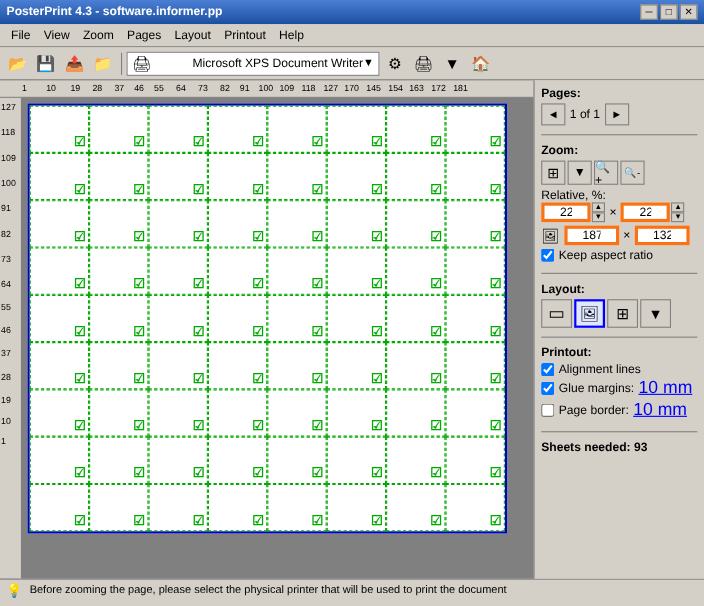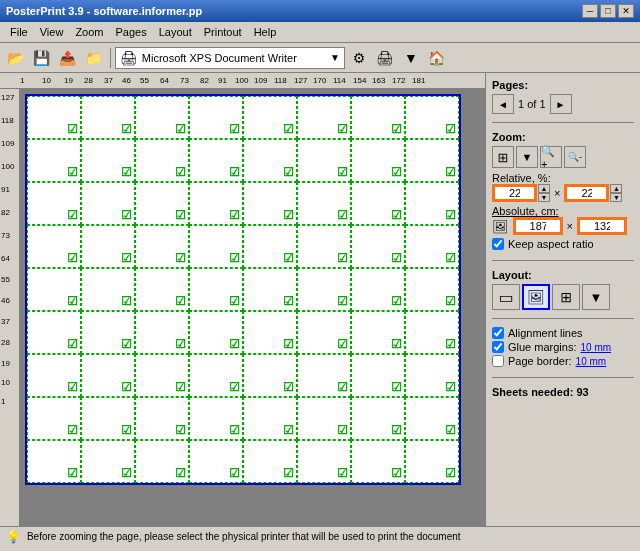--- a/index.html
+++ b/index.html
@@ -88,20 +88,21 @@
       flex: 1;
       max-width: 230px;
     }
     .printer-icon {
       font-size: 14px;
       margin-right: 4px;
     }
     .printer-name {
       font-size: 11px;
       flex: 1;
+      text-align: right;
     }
     .printer-dropdown {
       font-size: 10px;
       cursor: pointer;
     }
     .main-content {
       display: flex;
       height: calc(551px - 22px - 26px - 30px - 20px);
     }
     .canvas-area {
@@ -284,21 +285,21 @@
       font-size: 13px;
     }
     .layout-btn.active {
       border: 2px solid #0000ff;
       background: #e0e8ff;
     }
     .link-text {
       color: #0000ff;
       text-decoration: underline;
       cursor: pointer;
-      font-size: 10px;
+      font-size: 16px;
     }
     .status-bar {
       height: 20px;
       background: #d4d0c8;
       border-top: 1px solid #808080;
       display: flex;
       align-items: center;
       padding: 0 6px;
       gap: 6px;
       font-size: 10px;
@@ -315,21 +316,21 @@
     .sep-line {
       border: none;
       border-top: 1px solid #808080;
       margin: 2px 0;
     }
   </style>
 </head>
 <body>
 
 <div class="title-bar">
-  <span class="title-bar-text">PosterPrint 3.9 - software.informer.pp</span>
+  <span class="title-bar-text">PosterPrint 4.3 - software.informer.pp</span>
   <div class="title-bar-controls">
     <div class="title-btn">─</div>
     <div class="title-btn">□</div>
     <div class="title-btn">✕</div>
   </div>
 </div>
 
 <div class="menu-bar">
   <span class="menu-item">File</span>
   <span class="menu-item">View</span>
@@ -371,21 +372,21 @@
       <span style="position:absolute;left:140px;font-size:8px;">55</span>
       <span style="position:absolute;left:160px;font-size:8px;">64</span>
       <span style="position:absolute;left:180px;font-size:8px;">73</span>
       <span style="position:absolute;left:200px;font-size:8px;">82</span>
       <span style="position:absolute;left:218px;font-size:8px;">91</span>
       <span style="position:absolute;left:235px;font-size:8px;">100</span>
       <span style="position:absolute;left:254px;font-size:8px;">109</span>
       <span style="position:absolute;left:274px;font-size:8px;">118</span>
       <span style="position:absolute;left:294px;font-size:8px;">127</span>
       <span style="position:absolute;left:313px;font-size:8px;">170</span>
-      <span style="position:absolute;left:333px;font-size:8px;">114</span>
+      <span style="position:absolute;left:333px;font-size:8px;">145</span>
       <span style="position:absolute;left:353px;font-size:8px;">154</span>
       <span style="position:absolute;left:372px;font-size:8px;">163</span>
       <span style="position:absolute;left:392px;font-size:8px;">172</span>
       <span style="position:absolute;left:412px;font-size:8px;">181</span>
     </div>
 
     <div class="ruler-left">
       <span style="font-size:8px;padding:2px 1px;writing-mode:horizontal-tb;margin-top:2px;">127</span>
       <span style="font-size:8px;padding:2px 1px;margin-top:10px;">118</span>
       <span style="font-size:8px;padding:2px 1px;margin-top:10px;">109</span>
@@ -658,23 +659,20 @@
         </div>
         <span>×</span>
         <div class="spin-wrapper">
           <input class="number-input" type="text" value="223" style="">
           <div class="spin-btns">
             <div class="spin-btn">▲</div>
             <div class="spin-btn">▼</div>
           </div>
         </div>
       </div>
-      <div class="input-label">
-        <span style="text-decoration:underline;">Absolute, cm:</span>
-      </div>
       <div class="input-row">
         <span style="font-size:13px;">🖼</span>
         <input class="number-input" type="text" value="187.32" style="width: 50px;">
         <span>×</span>
         <input class="number-input" type="text" value="132.46" style="width: 50px;">
       </div>
       <div class="checkbox-row">
         <input type="checkbox" checked="" style="">
         <span>Keep aspect ratio</span>
       </div>
@@ -688,20 +686,21 @@
         <div class="layout-btn" style="font-size:16px;">▭</div>
         <div class="layout-btn active" style="font-size:14px;">🖼</div>
         <div class="layout-btn" style="font-size:14px;">⊞</div>
         <div class="layout-btn">▼</div>
       </div>
     </div>
 
     <hr class="sep-line">
 
     <div>
+      <div class="panel-section-title">Printout:</div>
       <div class="checkbox-row">
         <input type="checkbox" checked="" style="">
         <span>Alignment lines</span>
       </div>
       <div class="checkbox-row">
         <input type="checkbox" checked="" style="">
         <span>Glue margins:</span>
         <span class="link-text">10 mm</span>
       </div>
       <div class="checkbox-row">

